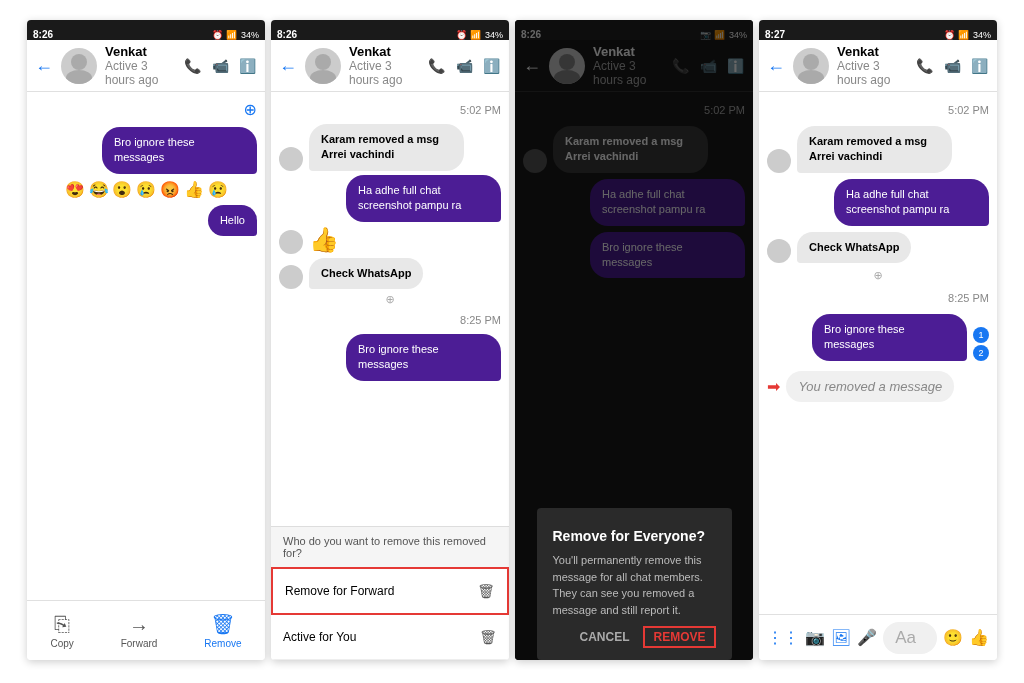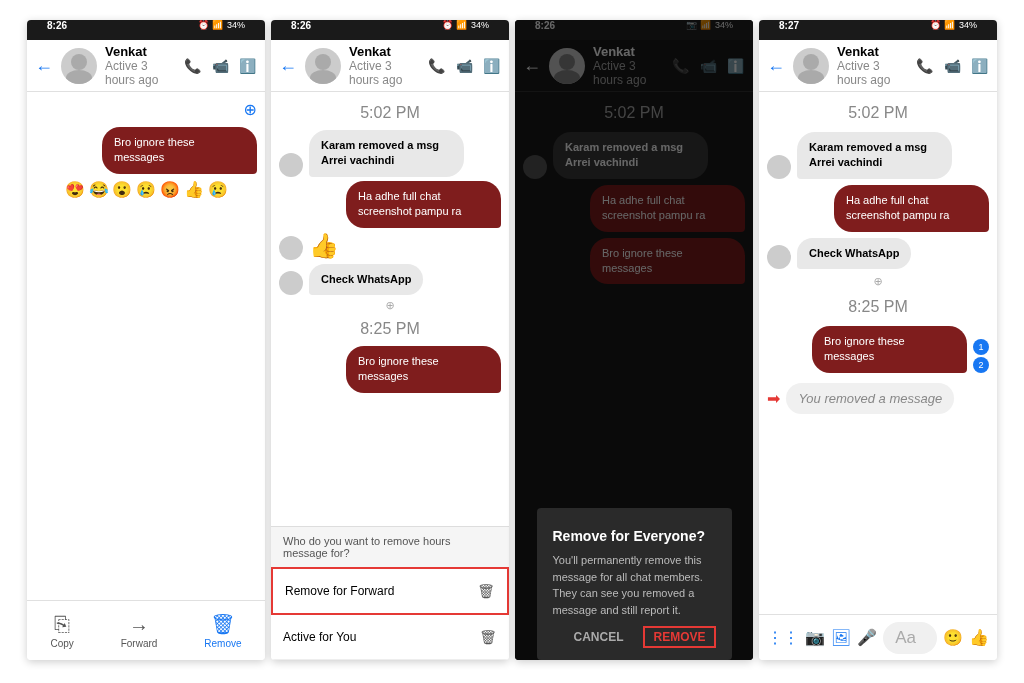--- a/index.html
+++ b/index.html
@@ -35,23 +35,23 @@
       flex-direction: column;
       box-shadow: 0 2px 8px rgba(0,0,0,0.2);
       position: relative;
     }
 
     
     .status-bar {
       height: 20px;
       background: #1a1a1a;
       display: flex;
-      align-items: flex-start;
+      align-items: flex-end;
       justify-content: space-between;
-      padding: 0 20px;
+      padding: 0 6px;
       flex-shrink: 0;
     }
     .status-bar-dark {
       background: #222;
     }
     .status-time {
       color: white;
       font-size: 10px;
       font-weight: bold;
     }
@@ -145,22 +145,22 @@
       flex-direction: column;
       gap: 6px;
       background: #fff;
       position: relative;
     }
     .chat-area-dark {
       background: #1a1a1a;
     }
 
     .timestamp {
-      text-align: center;
-      font-size: 16px;
+      text-align: right;
+      font-size: 11px;
       color: #888;
       margin: 4px 0;
     }
     .timestamp-white {
       color: #aaa;
     }
 
     
     .msg-row {
       display: flex;
@@ -177,21 +177,21 @@
 
     .bubble {
       border-radius: 18px;
       padding: 8px 12px;
       font-size: 11px;
       max-width: 155px;
       line-height: 1.4;
       position: relative;
     }
     .bubble-sent {
-      background: #7f1d1d;
+      background: #4c1d95;
       color: white;
       border-bottom-right-radius: 4px;
     }
     .bubble-received {
       background: #e8e8e8;
       color: #000;
       border-bottom-left-radius: 4px;
     }
     .bubble-received-dark {
       background: #3a3a3a;
@@ -300,21 +300,21 @@
     }
     .dialog-body {
       font-size: 11px;
       color: #bbb;
       line-height: 1.5;
       margin-bottom: 8px;
     }
     .dialog-buttons {
       display: flex;
       justify-content: flex-end;
-      gap: 12px;
+      gap: 6px;
     }
     .dialog-btn {
       font-size: 12px;
       font-weight: bold;
       cursor: pointer;
       padding: 4px 8px;
       text-transform: uppercase;
     }
     .btn-cancel {
       color: #aaa;
@@ -445,20 +445,25 @@
       <div class="reaction-bar">
         <span>😍</span>
         <span>😂</span>
         <span>😮</span>
         <span>😢</span>
         <span>😡</span>
         <span>👍</span>
         <span>😢</span>
       </div>
 
+      <div class="msg-row msg-row-right">
+        <div class="bubble bubble-sent">
+          <span>Hello</span>
+        </div>
+      </div>
     </div>
 
     <div class="bottom-actions">
       <div class="action-item">
         <span class="action-icon">⎘</span>
         <span>Copy</span>
       </div>
       <div class="action-item">
         <span class="action-icon">→</span>
         <span>Forward</span>
@@ -526,21 +531,21 @@
 
       <div class="timestamp">8:25 PM</div>
       <div class="msg-row msg-row-right">
         <div class="bubble bubble-sent">
           <span>Bro ignore these messages</span>
         </div>
       </div>
     </div>
 
     <div class="remove-panel">
-      <div class="remove-panel-header">Who do you want to remove hours message for?</div>
+      <div class="remove-panel-header">Who do you want to remove this removed for?</div>
       <div class="remove-option remove-option-highlighted">
         <span class="remove-option-text">Remove for Forward</span>
         <span class="trash-icon">🗑</span>
       </div>
       <div class="remove-option">
         <span class="remove-option-text">Active for You</span>
         <span class="trash-icon">🗑</span>
       </div>
     </div>
   </div>

